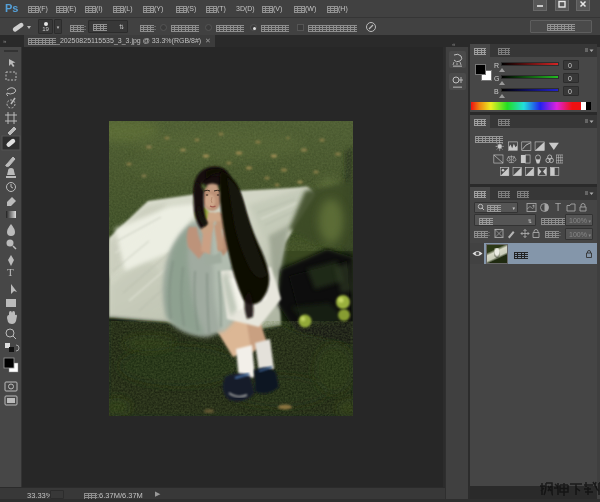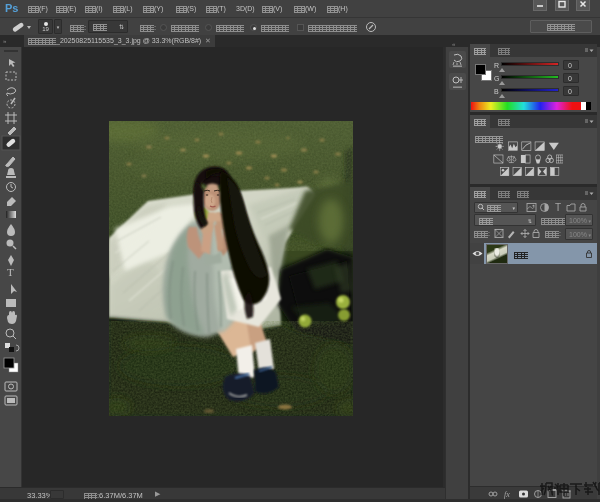--- a/index.html
+++ b/index.html
@@ -537,36 +537,20 @@
         </svg>
     <div class="abs" style="left:17px;top:45px;width:20px;height:18px;outline:1px solid #666;background:radial-gradient(ellipse 5px 7px at 50% 50%,#20241a 30%,rgba(0,0,0,0) 65%),linear-gradient(155deg,#2c3916 28%,#d6d8c6 40%,#c8ccb9 60%,#1f2a10 70%)">
       <div style="position:absolute;left:7px;top:3px;width:6px;height:9px;background:radial-gradient(ellipse at 50% 45%,#ecece4 45%,rgba(160,168,140,0.4) 75%,rgba(0,0,0,0))"></div>
     </div>
     <span class="abs" style="left:44px;top:51px;color:#1e1e1e"><span class="z" style="width:14px;opacity:.95"></span></span>
     <svg class="abs" style="left:115px;top:49px" width="8" height="10" viewBox="0 0 8 10">
           <path d="M2.5 4 v-1 a1.5 1.5 0 0 1 3 0 v1 M1.5 4 h5 v4.5 h-5 z" fill="none" stroke="#333" stroke-width="0.9"></path>
         </svg>
   </div>
 
-  <div style="position:relative;height:13px;background:#3a3a3a;border-top:1px solid #2d2d2d">
-    <svg class="abs" style="left:18px;top:2px" width="100" height="10" viewBox="0 0 100 10">
-      <g fill="none" stroke="#a8a8a8" stroke-width="0.9">
-        <path d="M1 5 a2 2 0 0 1 4 0 a2 2 0 0 1 -4 0 M5 5 a2 2 0 0 1 4 0 a2 2 0 0 1 -4 0"></path>
-        <text x="16" y="8" font-size="8" font-style="italic" fill="#a8a8a8" stroke="none" font-family="Liberation Serif">fx</text>
-        <rect x="31" y="1.5" width="9" height="7" rx="1.5" fill="#ddd" stroke="none"></rect>
-            <circle cx="35.5" cy="5" r="1.5" fill="#333" stroke="none"></circle>
-        <circle cx="50" cy="5" r="3.5"></circle>
-            <path d="M50 1.5 v7" stroke-width="0.7"></path>
-        <rect x="60" y="1.5" width="8" height="7"></rect>
-            <path d="M64 1.5 v-1 h4"></path>
-        <rect x="75" y="2" width="7" height="7"></rect>
-            <path d="M74 2 h9 M77 4 v3 M80 4 v3" stroke-width="0.7"></path>
-      </g>
-    </svg>
-  </div>
 </div>
 
 <div class="abs" id="status">
   <span class="abs" style="left:27px;top:3px">33.33%</span>
   <div class="obox" style="left:50px;top:2px;width:14px;height:9px"></div>
   <span class="abs" style="left:84px;top:3px"><span class="z" style="width:13px"></span>:6.37M/6.37M</span>
   <span class="abs" style="left:155px;top:2px;color:#999;font-size:7px">▶</span>
 </div>
 <svg class="abs" id="wm" width="62" height="22" viewBox="0 0 62 22">
  <g stroke="#0d0d0d" stroke-width="1.5" opacity="0.75" fill="none">

